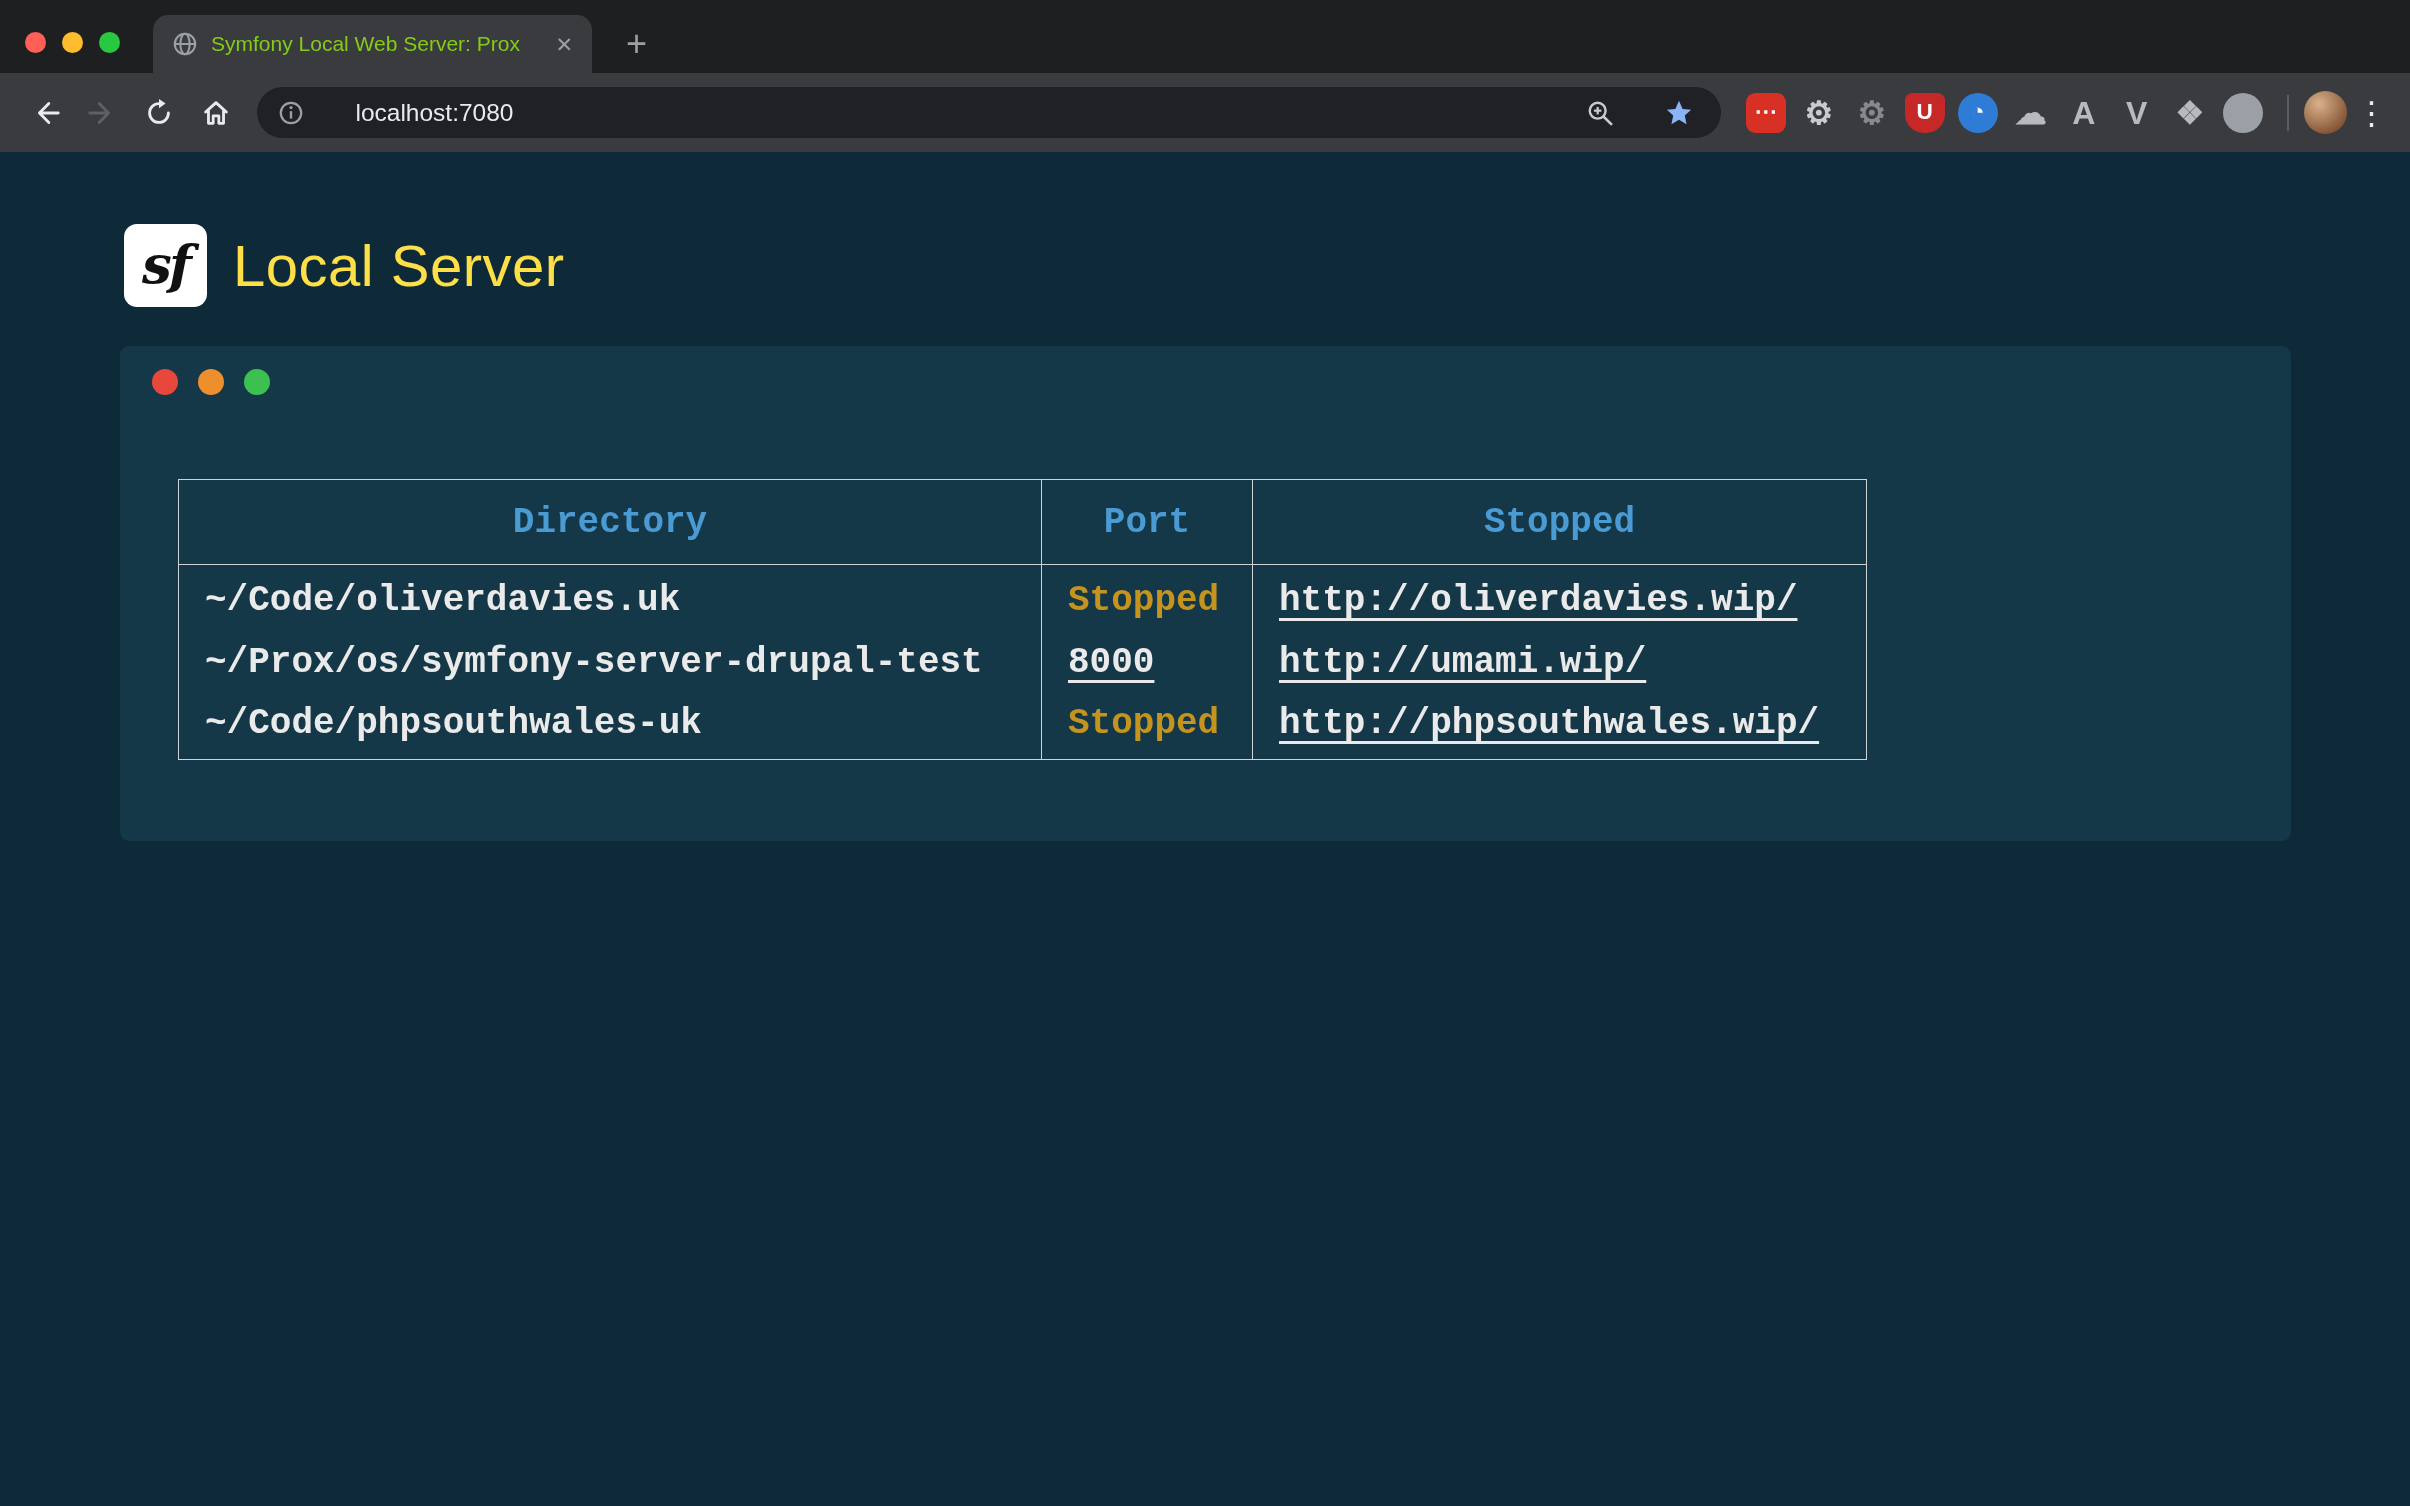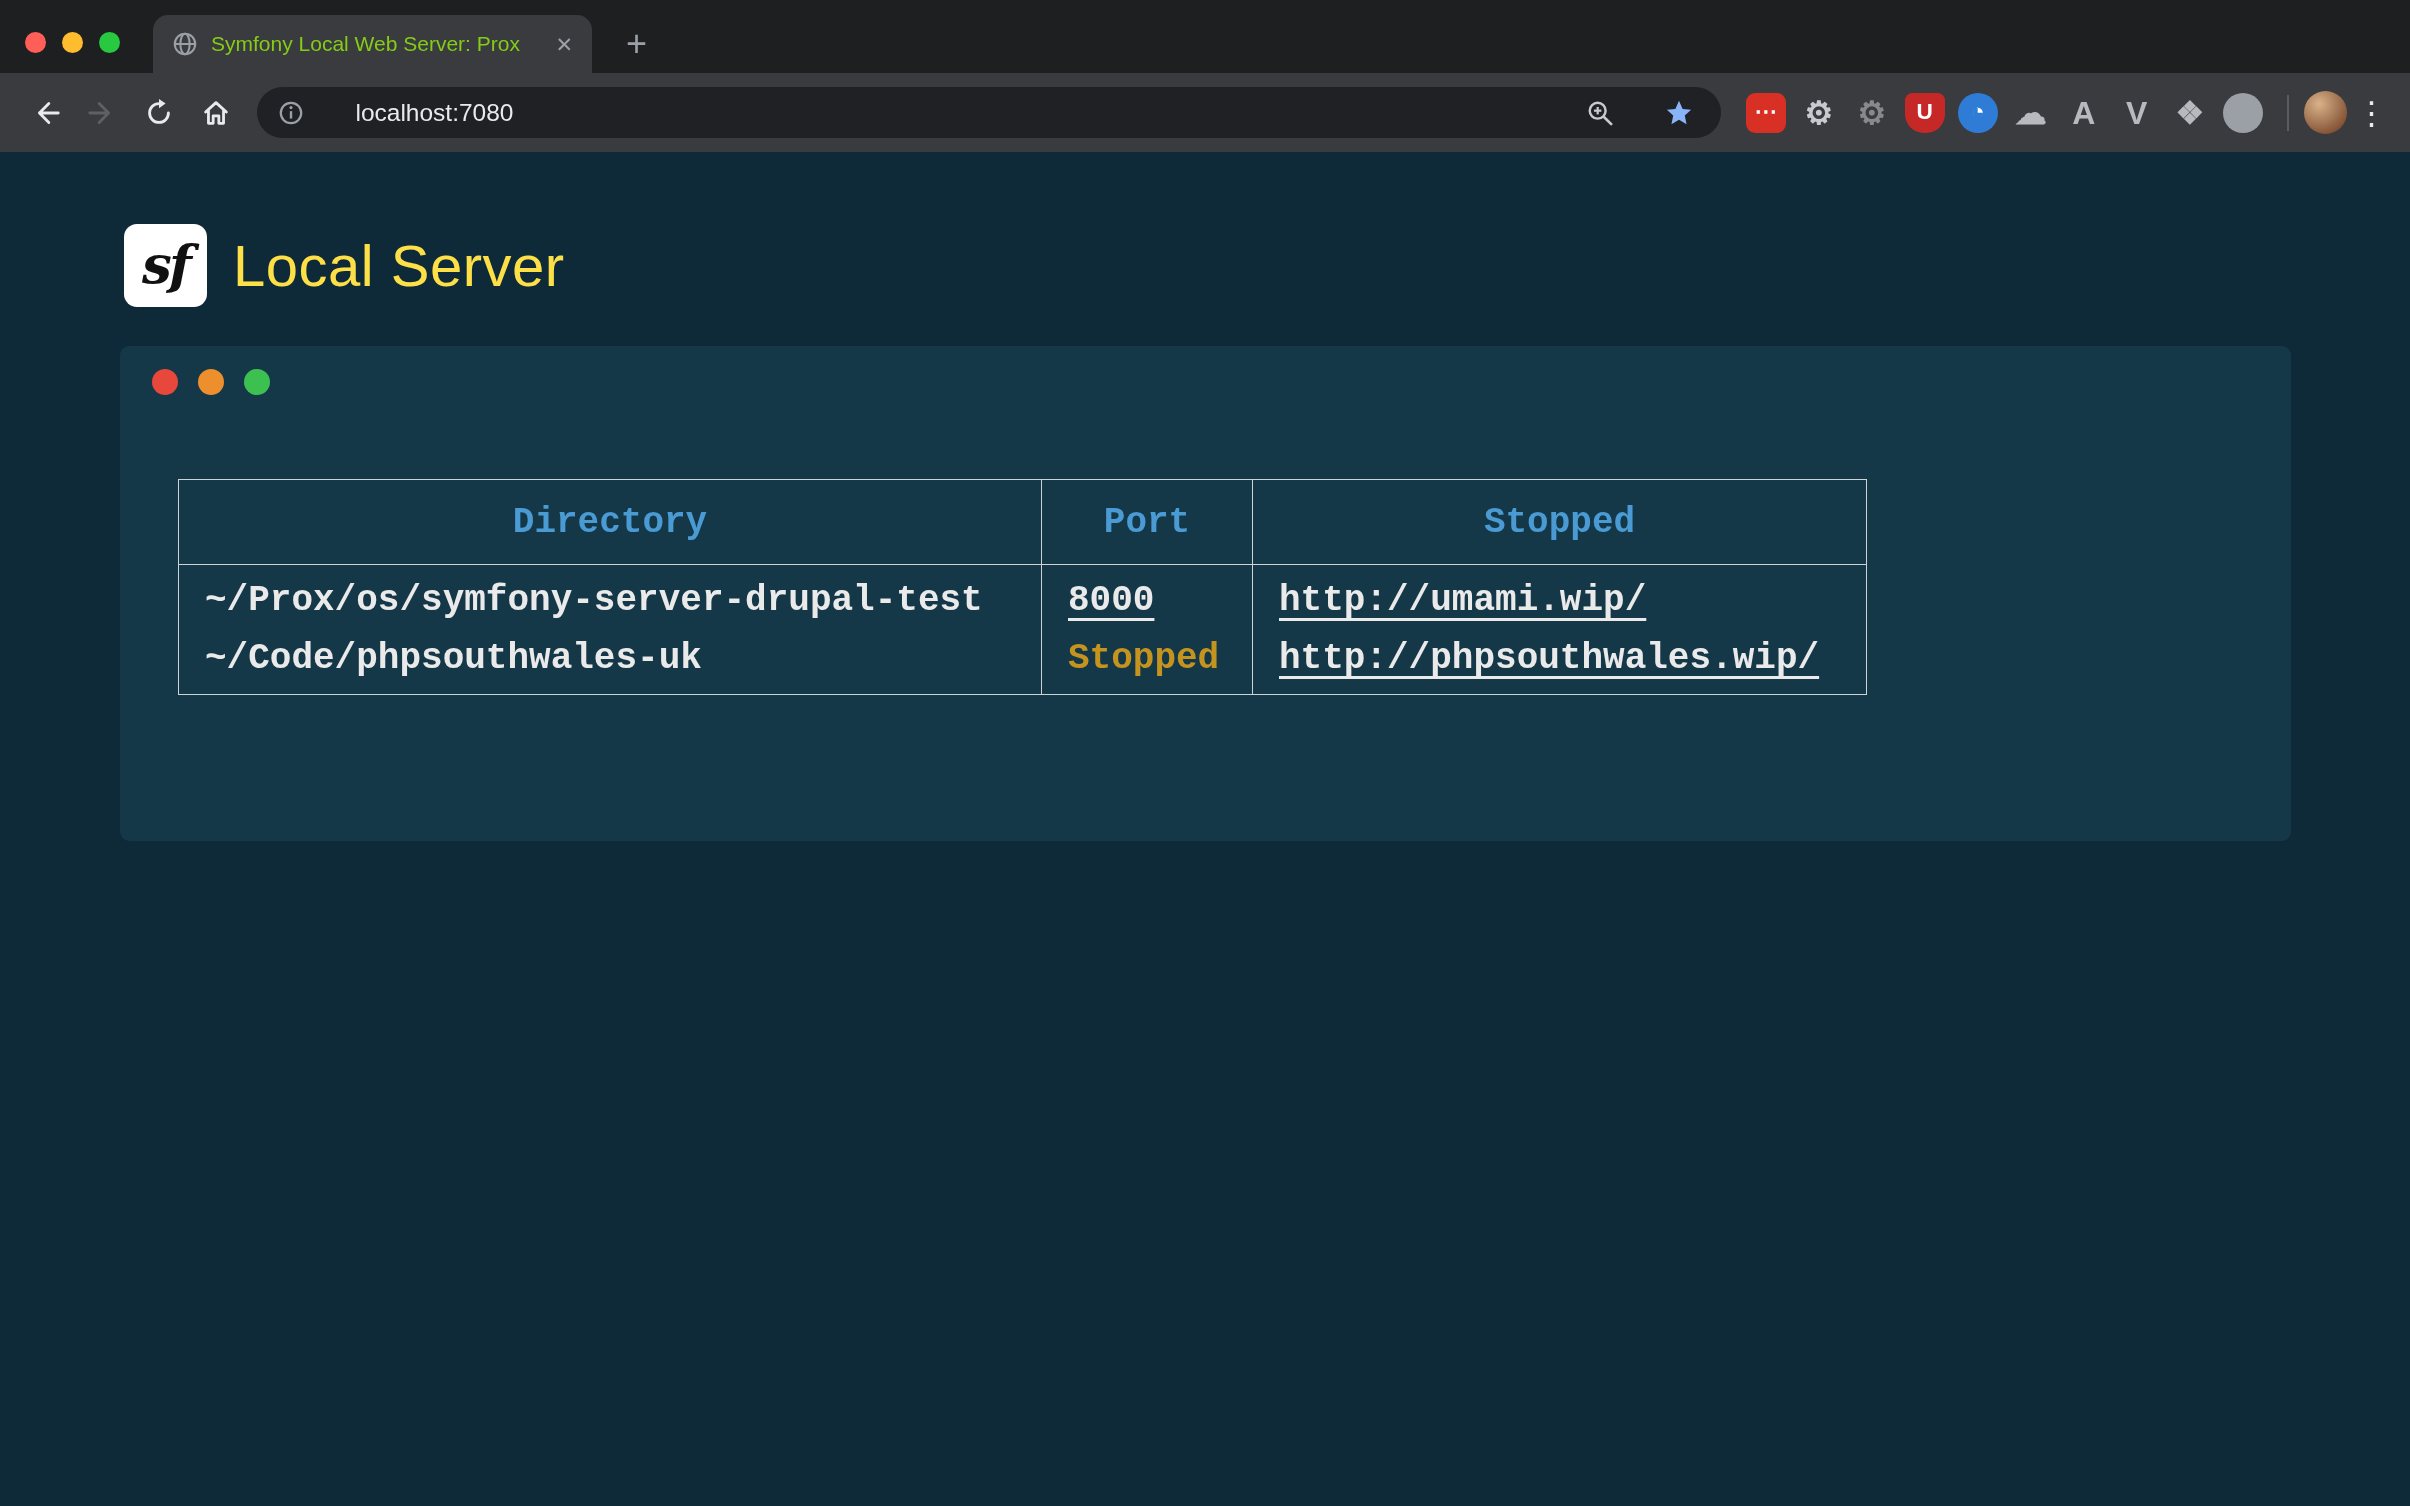--- a/index.html
+++ b/index.html
@@ -188,20 +188,25 @@
         </colgroup>
         <thead>
           <tr>
             <th>Directory</th>
             <th>Port</th>
             <th>Stopped</th>
           </tr>
         </thead>
         <tbody>
             <tr>
+              <td>~/Code/oliverdavies.uk</td>
+              <td><span class="stopped">Stopped</span></td>
+              <td><a class="cell-link" href="#">http://oliverdavies.wip/</a></td>
+            </tr>
+            <tr>
               <td>~/Prox/os/symfony-server-drupal-test</td>
               <td><a class="cell-link" href="#">8000</a></td>
               <td><a class="cell-link" href="#">http://umami.wip/</a></td>
             </tr>
             <tr>
               <td>~/Code/phpsouthwales-uk</td>
               <td><span class="stopped">Stopped</span></td>
               <td><a class="cell-link" href="#">http://phpsouthwales.wip/</a></td>
             </tr>
           </tbody>

